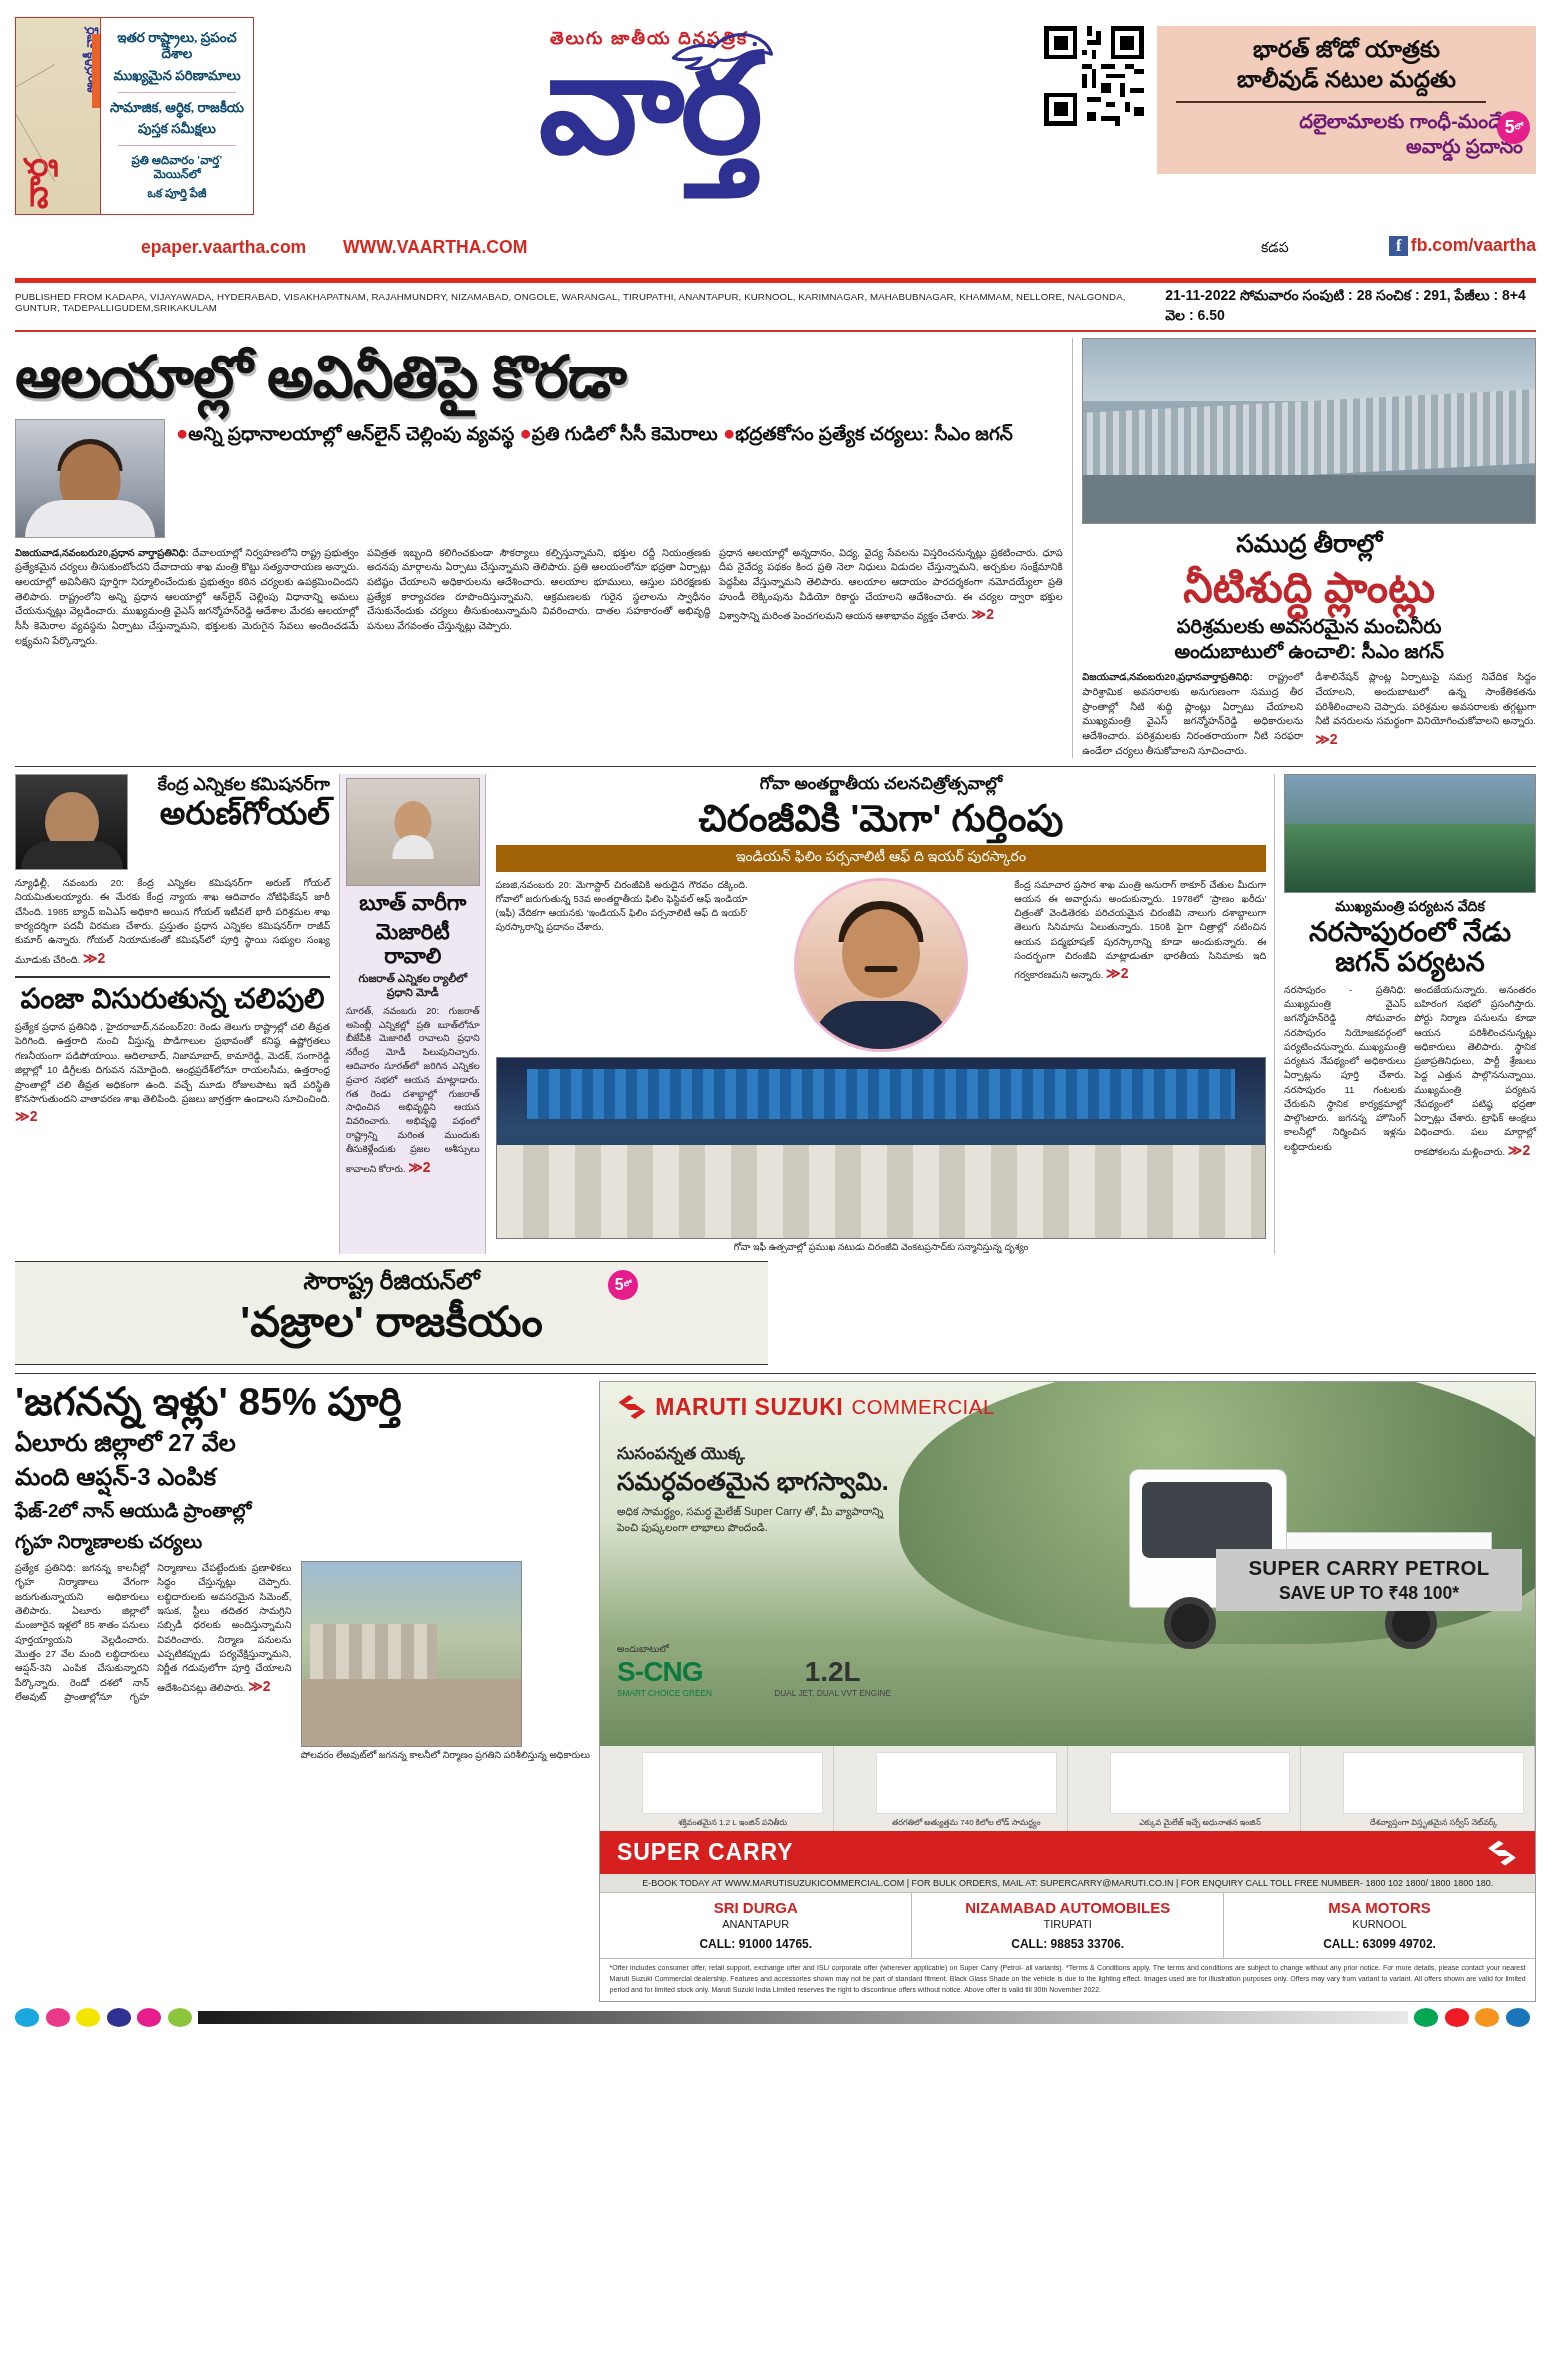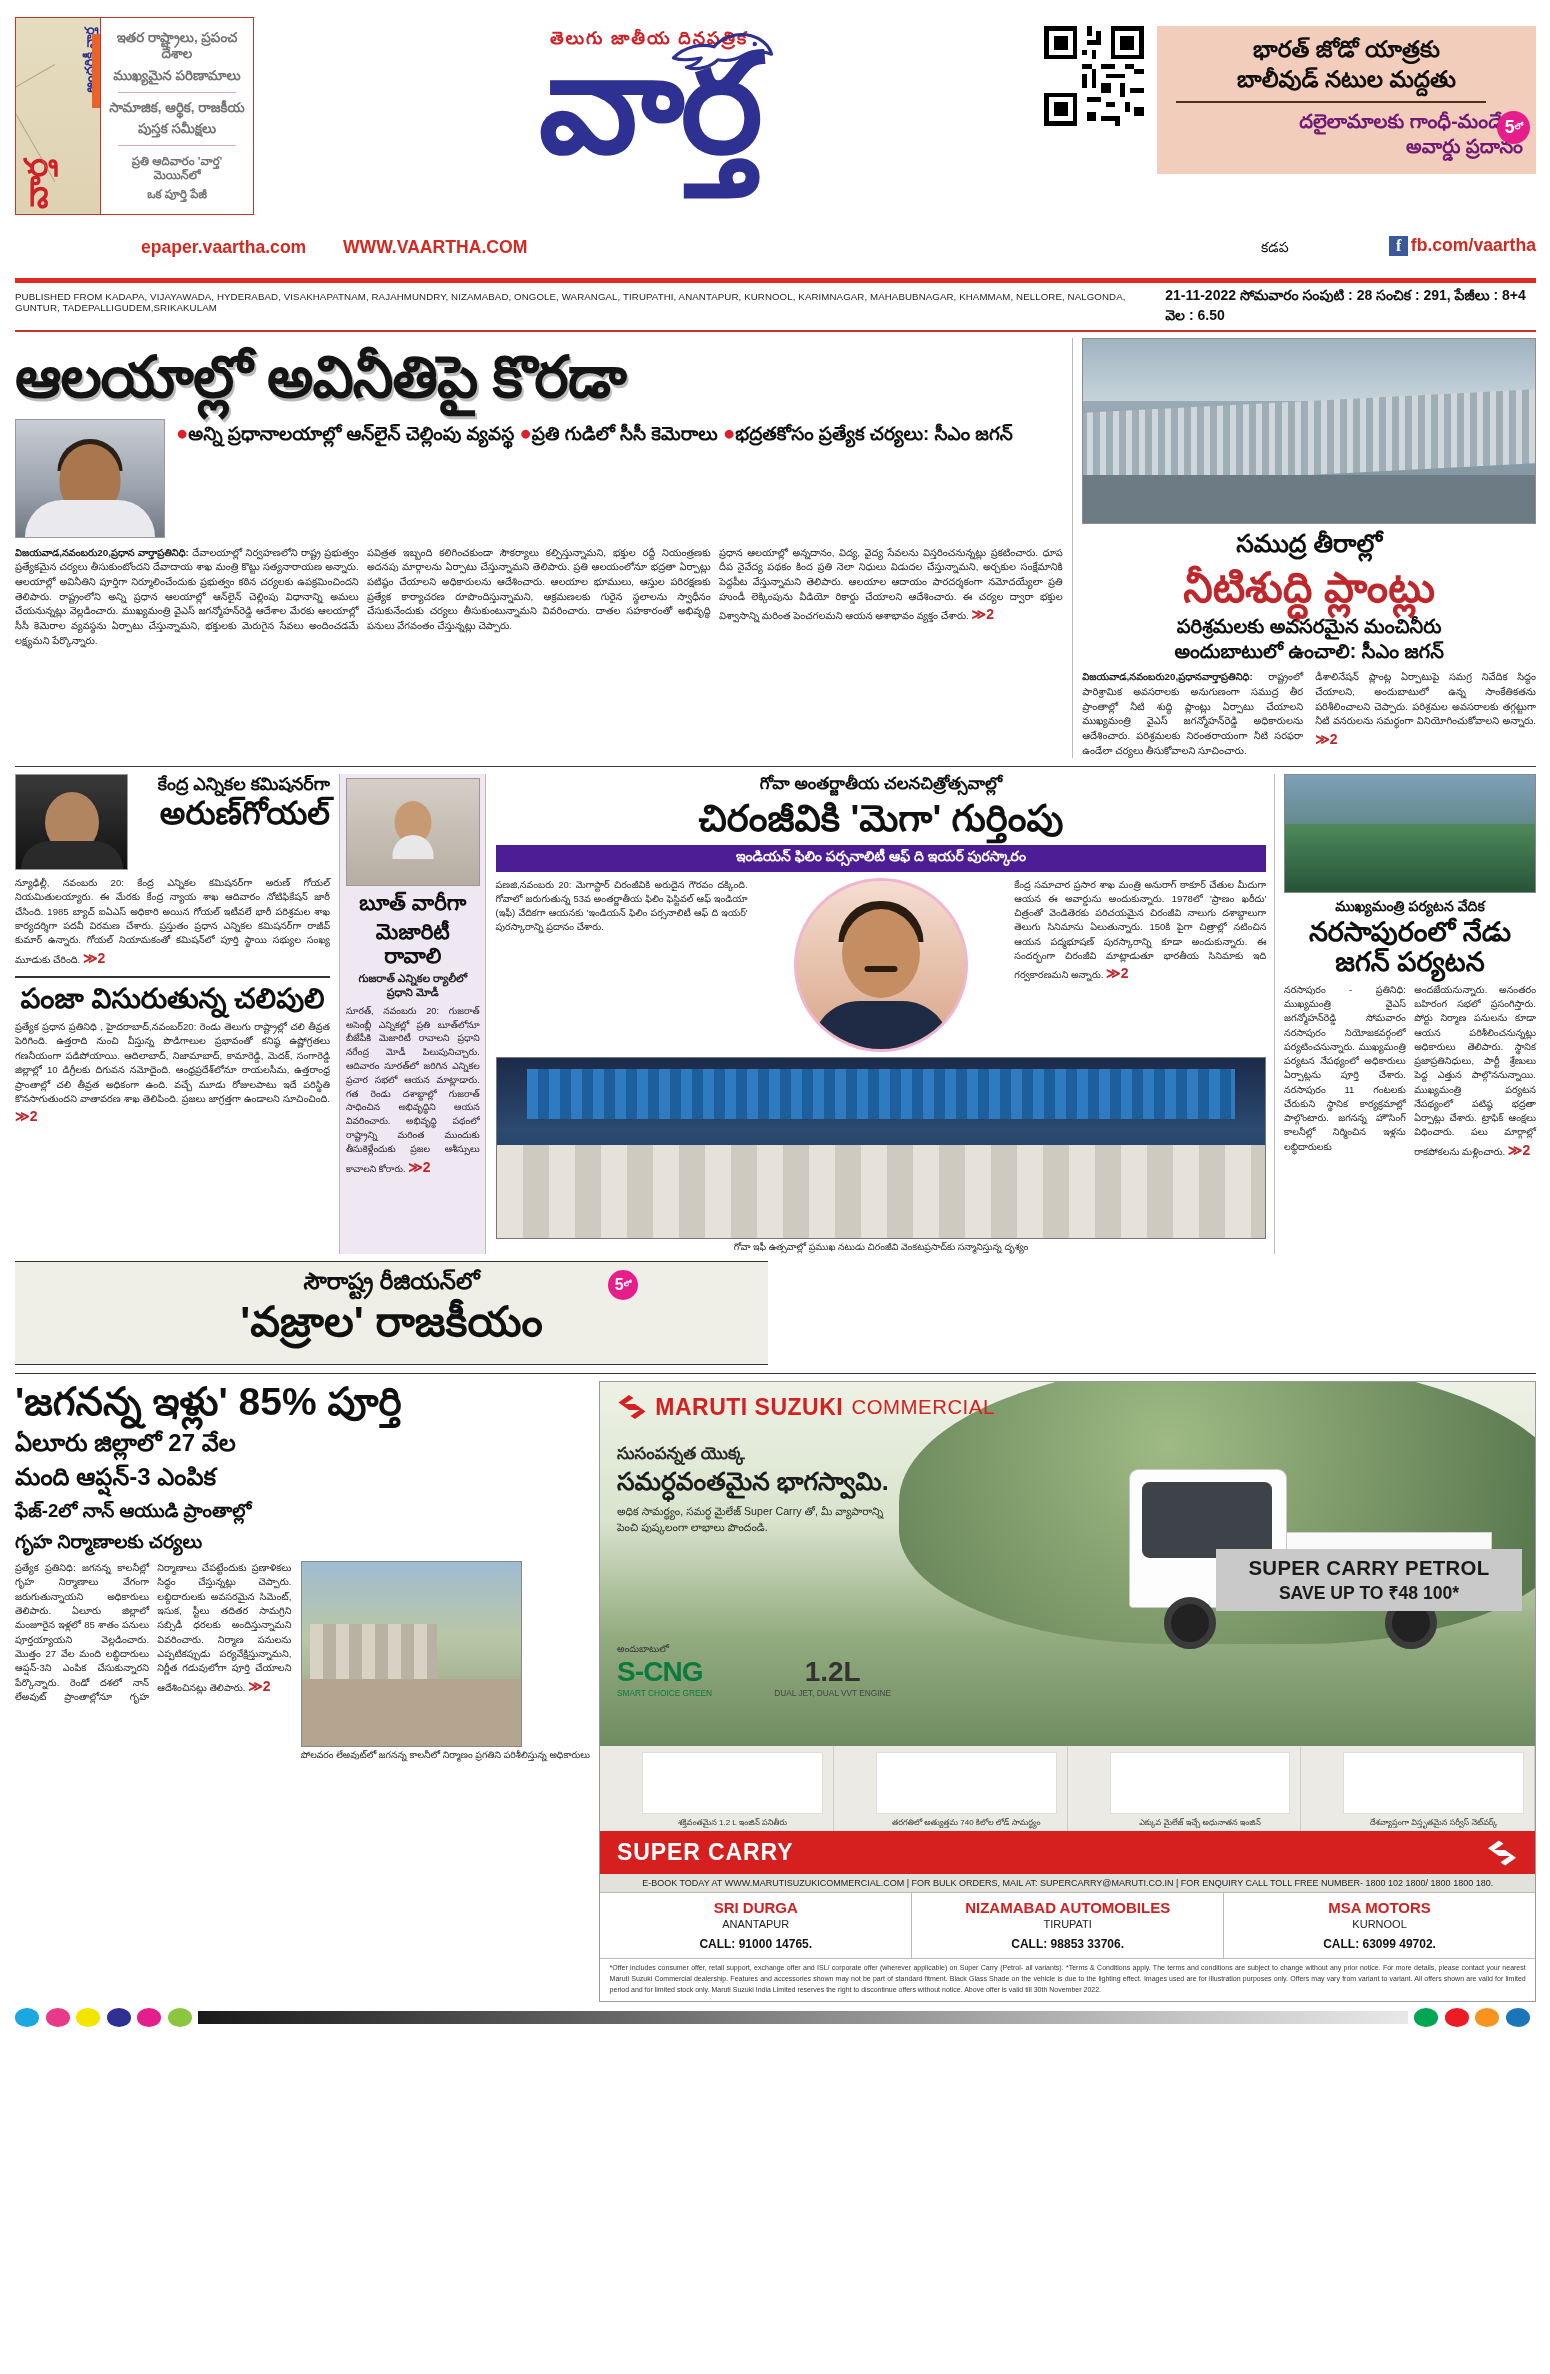--- a/index.html
+++ b/index.html
@@ -34,21 +34,21 @@
   .promo-left-img .pen {
     position: absolute; left: 9.3px; top: 54px; width: 59px; height: 102px;
     border-left: 1.9px solid #9a8f70; border-top: 1.9px solid #9a8f70;
     transform: rotate(-30deg); opacity: .65;
   }
   .promo-left-img .orangebar { position:absolute; right:0; top:16.7px; width:8.3px; height:74px; background:#e8622a; }
   .promo-left-txt {
     flex: 1; padding: 7.4px 5.6px; display: flex; flex-direction: column;
     justify-content: space-evenly; text-align: center;
   }
-  .promo-left-txt .ln { color: #737373; font-size: 13.4px; font-weight: bold; line-height: 1.25; }
+  .promo-left-txt .ln { color: #0c4a6e; font-size: 13.4px; font-weight: bold; line-height: 1.25; font-family: Liberation Serif, serif; }
   .promo-left-txt .hr { height: 0.9px; background: #d7a8c6; margin: 2.8px 11px; }
   .promo-left-txt .ln.sm { font-size: 11.6px; }
 
   .masthead-center { flex: 1; position: relative; display:flex; flex-direction:column; align-items:center; }
   .mh-tag { color: #cf2027; font-size: 17.6px; font-weight: bold; letter-spacing: 1.9px; margin-top: 11px; }
   .mh-logo {
     color: #2e3192; font-size: 139px; font-weight: bold; line-height: .82;
     letter-spacing: -3.7px; margin-top: -5.6px;
   }
   .dove { position: absolute; right: 267px; top: 13px; }
@@ -136,21 +136,21 @@
      background:linear-gradient(180deg,#d5cfc7,#b7ada2);}
   .m2 .photo .f { position:absolute; left:50%; top:22px; transform:translateX(-50%); width:37px; height:43px; border-radius:50%; background:#c79a74;}
   .m2 .photo .bd { position:absolute; left:50%; top:56px; transform:translateX(-50%); width:41px; height:24px; border-radius:26px 26px 0 0; background:#e8e8e8;}
   .m2 .h { font-size: 21.3px; font-weight:bold; color:#111; text-align:center; line-height:1.12; margin-top:5.6px;}
   .m2 .k { font-size: 10.8px; font-weight:bold; color:#222; text-align:center; line-height:1.25; margin-top:3.7px;}
   .m2 .body { font-size:9.2px; line-height:1.5; text-align:justify; margin-top:5.6px; color:#1a1a1a;}
 
   .m3 { flex:1; border-right:0.9px solid #bbb; padding-right:7.4px;}
   .m3 .k { font-size: 16.7px; font-weight:bold; text-align:center; color:#111;}
   .m3 .h { font-size: 37px; font-weight:bold; text-align:center; color:#111; line-height:1.08; margin-top:1.9px;}
-  .m3 .redbar { background:#4c1d95; color:#fff; font-size: 14px; font-weight:bold; text-align:center; padding:3.7px 3.7px; margin:5.6px 0;}
+  .m3 .redbar { background:#a16207; color:#fff; font-size: 14px; font-weight:normal; text-align:center; padding:3.7px 3.7px; margin:5.6px 0;}
   .m3 .flow { display:flex; gap:7.4px; }
   .m3 .flow .c { flex:1; font-size:9.5px; line-height:1.5; text-align:justify; color:#1a1a1a;}
   .chiru {
     width: 174px; height: 174px; border-radius:50%; border:3.7px solid #f1b6cf; margin: 0 auto;
     background:linear-gradient(180deg,#f4ddd0,#d8a588); position:relative; overflow:hidden;
   }
   .chiru .f{ position:absolute; left:50%; top:28px; transform:translateX(-50%); width:78px;height:89px;border-radius:50%;background:#c58d62;}
   .chiru .hair{position:absolute;left:50%;top:20.4px;transform:translateX(-50%);width:85px;height:41px;border-radius:43px 43px 0 0;background:#2b1c12;}
   .chiru .mus{position:absolute;left:50%;top:85px;transform:translateX(-50%);width:33px;height:6.5px;background:#2b1c12;border-radius:3.7px;}
   .chiru .sh{position:absolute;left:50%;bottom:0;transform:translateX(-50%);width:139px;height:48px;border-radius:65px 65px 0 0;background:#1f2a44;}

